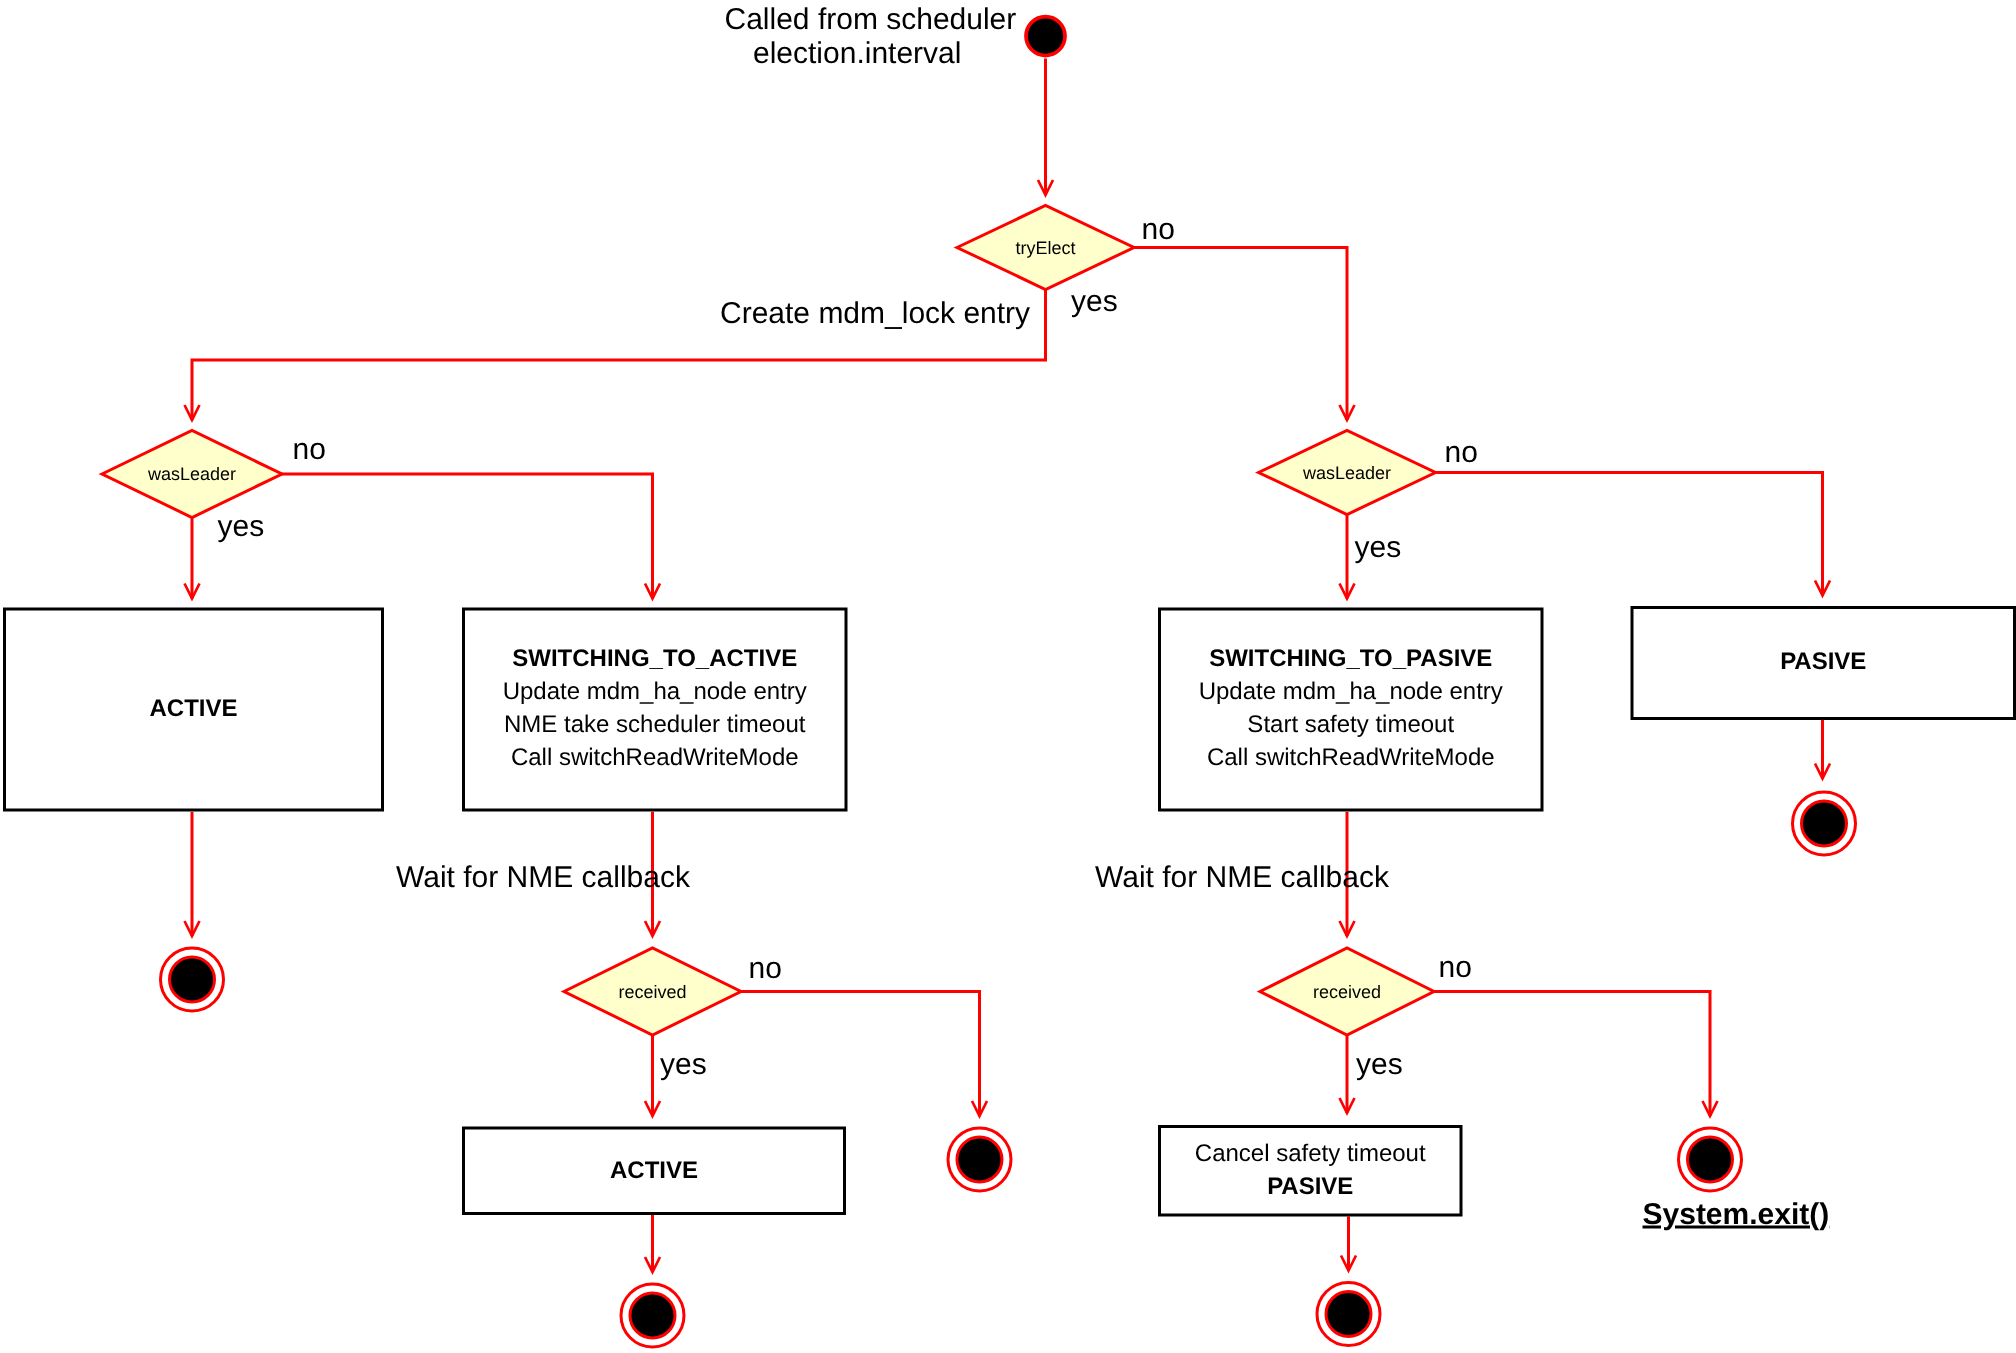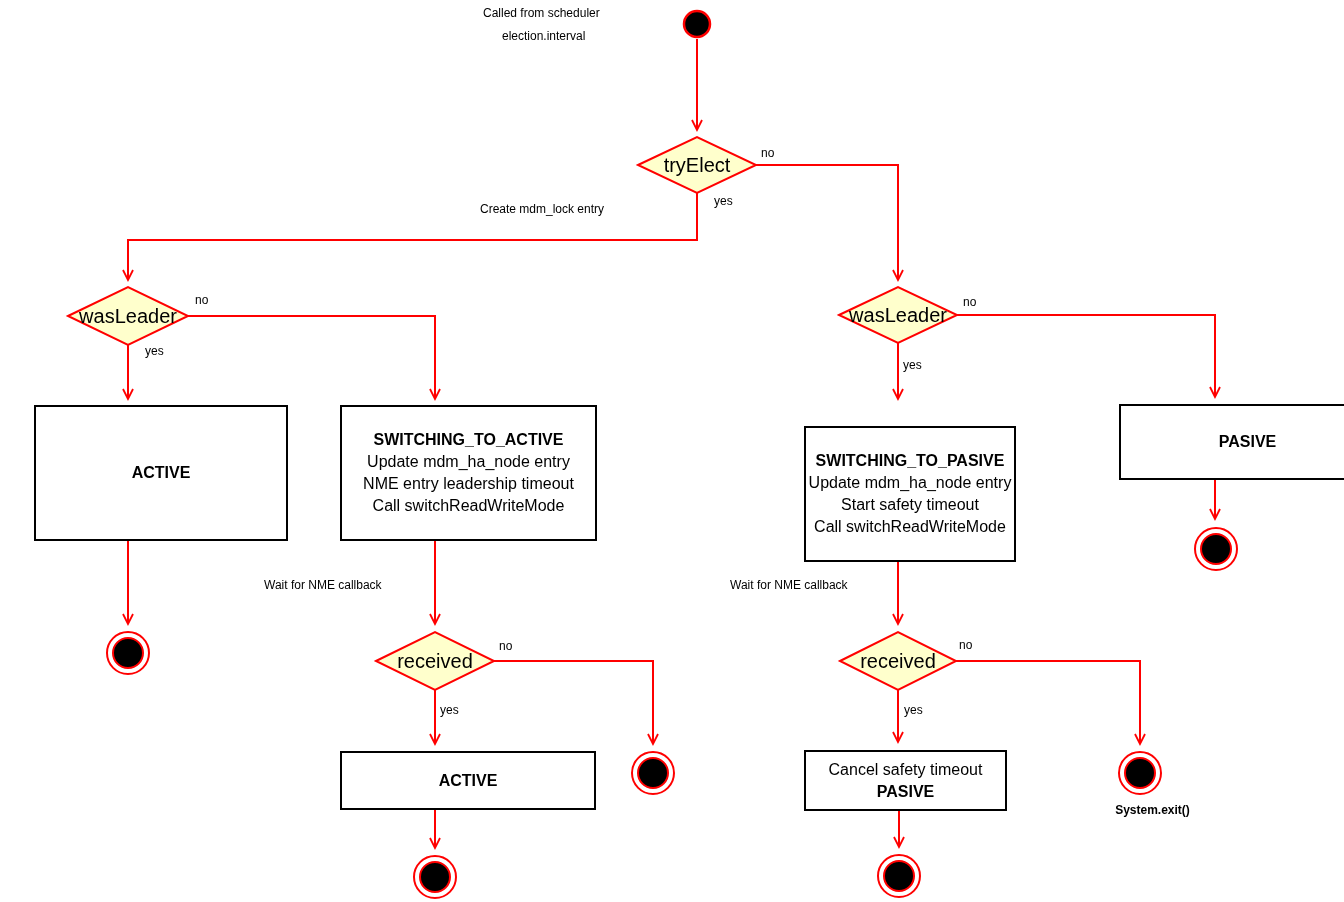--- a/index.html
+++ b/index.html
@@ -9,44 +9,43 @@
     background:#ffffff;
     font-family:"Liberation Sans", sans-serif;
     color:#000000;
     overflow:hidden;
   }
   svg{position:absolute;left:0;top:0;}
   .edge{fill:none;stroke:#ff0000;stroke-width:2;}
   .decision{fill:#ffffcc;stroke:#ff0000;stroke-width:2;}
   .lbl{
     position:absolute;
-    font-size:12px;
+    font-size:20px;
     line-height:19px;
     white-space:nowrap;
   }
   .dlabel{
     position:absolute;
     width:120px;height:30px;
     display:flex;align-items:center;justify-content:center;
-    font-size:20px;
+    font-size:12px;
   }
   .state{
     position:absolute;
     box-sizing:border-box;
     background:#ffffff;
     border:2px solid #000000;
     display:flex;flex-direction:column;
     align-items:center;justify-content:center;
     text-align:center;
     font-size:16px;line-height:22px;
     white-space:nowrap;
-    margin-left:32px;
   }
   .state .title{font-weight:bold;}
-  .bold{font-weight:bold;}
+  .bold{font-weight:bold;text-decoration:underline;}
   .center{text-align:center;}
 </style>
 </head>
 <body>
 
 <div id="stage">
 
   <svg width="1344" height="902">
     <defs>
       <marker id="arr" viewBox="0 0 16 16" refX="13" refY="8" markerWidth="16" markerHeight="16" markerUnits="userSpaceOnUse" orient="auto-start-reverse">
@@ -130,29 +129,29 @@
   <div class="lbl" style="left:264px;top:576px">Wait for NME callback</div>
   <div class="lbl" style="left:730px;top:576px">Wait for NME callback</div>
 
   <div class="state" style="left:2px;top:405px;width:254px;height:136px">
     <div class="title">ACTIVE</div>
   </div>
 
   <div class="state" style="left:308px;top:405px;width:257px;height:136px">
     <div class="title">SWITCHING_TO_ACTIVE</div>
     <div>Update mdm_ha_node entry</div>
-    <div>NME entry leadership timeout</div>
+    <div>NME take scheduler timeout</div>
     <div>Call switchReadWriteMode</div>
   </div>
 
   <div class="state" style="left:308px;top:751px;width:256px;height:59px">
     <div class="title">ACTIVE</div>
   </div>
 
-  <div class="state" style="left:772px;top:426px;width:212px;height:136px">
+  <div class="state" style="left:772px;top:405px;width:257px;height:136px">
     <div class="title">SWITCHING_TO_PASIVE</div>
     <div>Update mdm_ha_node entry</div>
     <div>Start safety timeout</div>
     <div>Call switchReadWriteMode</div>
   </div>
 
   <div class="state" style="left:1087px;top:404px;width:257px;height:76px">
     <div class="title">PASIVE</div>
   </div>
 

